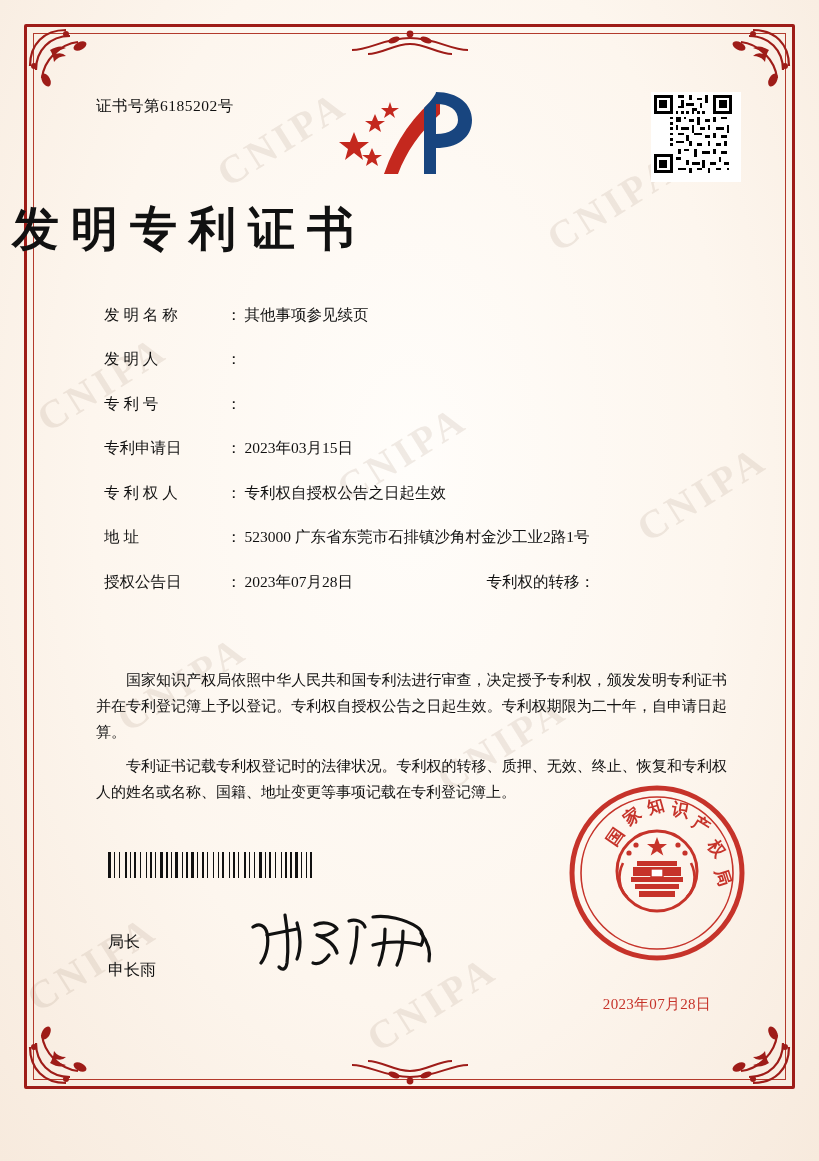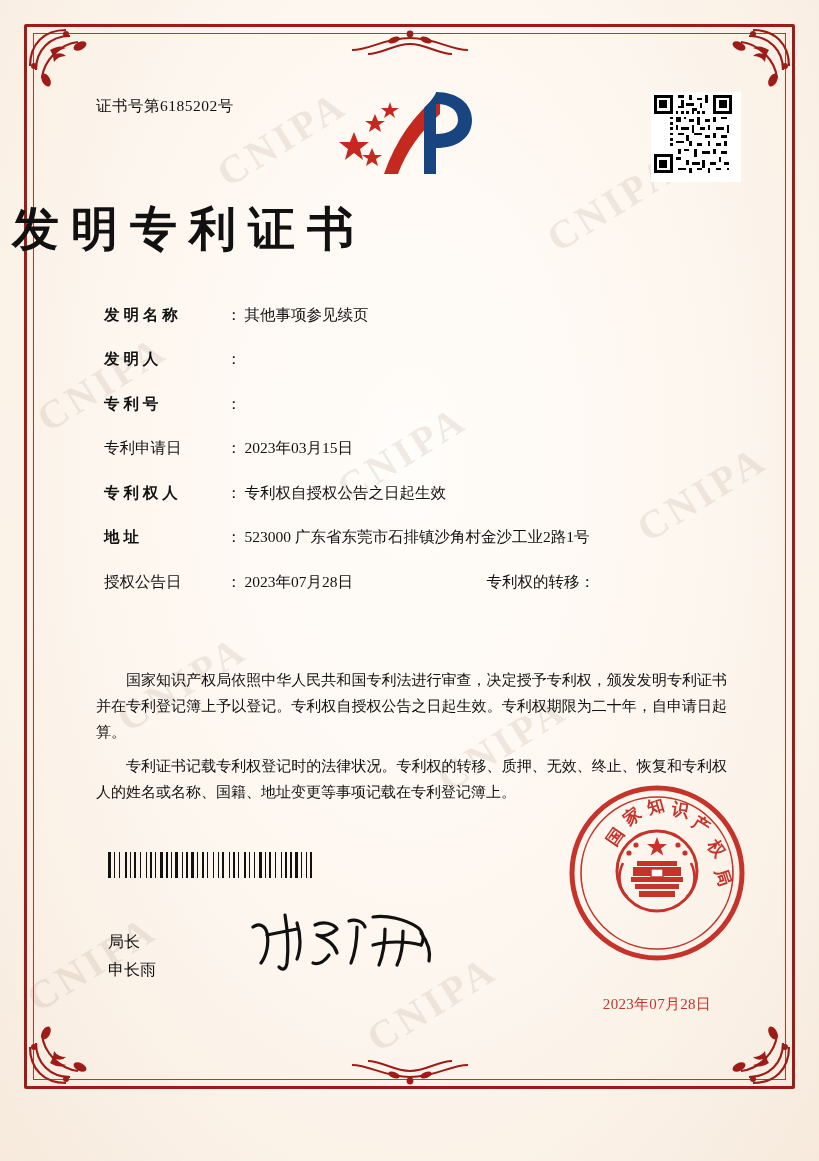--- a/index.html
+++ b/index.html
@@ -159,21 +159,20 @@
     color: #111;
   }
   .field-label {
     width: 122px;
     flex: 0 0 122px;
     white-space: nowrap;
   }
   .field-label.spread {
     display: flex;
     justify-content: space-between;
-    font-weight: bold;
   }
   .field-colon {
     flex: 0 0 auto;
     padding-right: 3px;
   }
   .field-value {
     flex: 1 1 auto;
   }
   .field-row.dual .field-value {
     flex: 0 0 auto;

